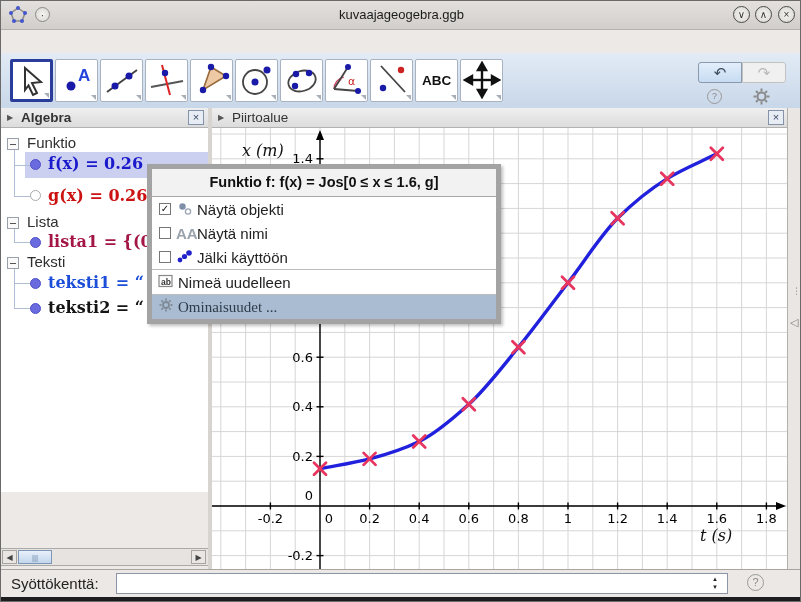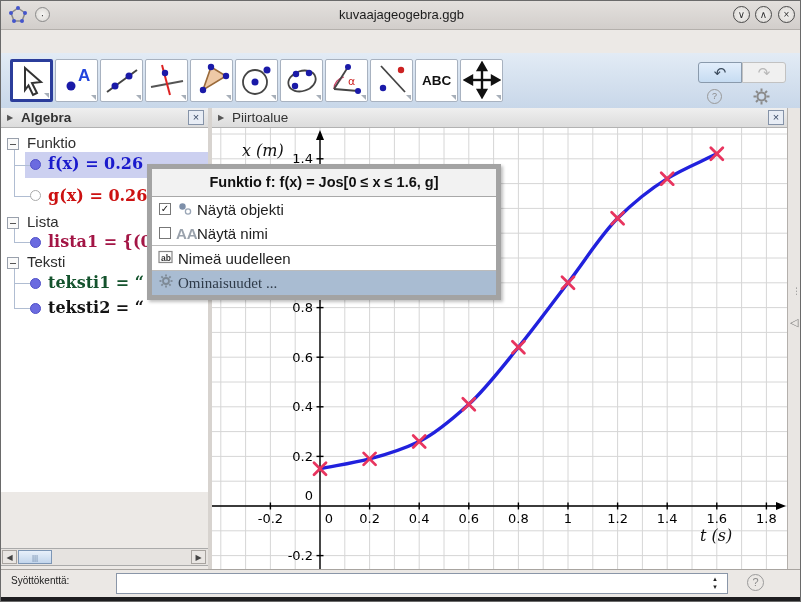--- a/index.html
+++ b/index.html
@@ -77,21 +77,21 @@
   .cm-check{width:12px;height:12px;border:1px solid #777;background:#fff;margin-left:7px;
             box-sizing:border-box;font-size:10px;line-height:10px;text-align:center;color:#111;}
   .cm-ic{width:17px;margin-left:5px;text-align:center;}
   .cm-lbl{margin-left:4px;white-space:nowrap;}
   .sep-top{border-top:1px solid #bbb;}
   .cm-hl{background:#a9bcd2;color:#2f3b49;font-family:Liberation Serif, serif;}
   .noc{}
   
   .inputbar{left:0;top:568px;width:801px;height:28px;background:#ebe8e5;border-top:1px solid #a8a4a0;
             box-sizing:border-box;}
-  .inp-label{position:absolute;left:10px;top:5px;font-size:10px;color:#222;}
+  .inp-label{position:absolute;left:10px;top:5px;font-size:15px;color:#222;}
   .inp-field{position:absolute;left:115px;top:3px;width:612px;height:21px;border:1px solid #8a96a8;
              background:#fff;box-sizing:border-box;font-size:14px;padding:0 16px 0 4px;
              font-family:"Liberation Sans",sans-serif;}
   .spinner{position:absolute;left:708px;top:5px;width:12px;font-size:7px;line-height:8px;color:#222;
            text-align:center;z-index:3;}
   .helpc{position:absolute;left:746px;top:4px;width:17px;height:17px;border:1.5px solid #9a9a9a;
          border-radius:50%;color:#8a8a8a;font-size:11px;line-height:15px;text-align:center;
          box-sizing:border-box;}
   .bottomstrip{left:0;top:596px;width:801px;height:6px;background:#1d1d1f;}
   .dots{color:#8a8a8a;}
@@ -262,21 +262,21 @@
     <div class="sect" style="top:85px">Lista</div>
     <div class="conn" style="top:101px;height:13px"></div>
     <div class="bullet b-fill" style="top:109px"></div>
     <div class="aval" style="top:104px;color:#a31545">lista1 = {(0</div>
 
     <div class="cbox" style="top:129px"></div>
     <div class="sect" style="top:125px">Teksti</div>
     <div class="conn" style="top:141px;height:14px"></div>
     <div class="conn" style="top:155px;height:25px"></div>
     <div class="bullet b-fill" style="top:150px"></div>
-    <div class="aval" style="top:145px;color:#14532d">teksti1 = “</div>
+    <div class="aval" style="top:145px;color:#1d4ed8">teksti1 = “</div>
     <div class="bullet b-fill" style="top:175px"></div>
     <div class="aval" style="top:170px;color:#141414">teksti2 = “</div>
   </div>
 
   <div class="abs hscroll">
     <div class="sbtn" style="left:1px">
       <span>◀</span></div>
     <div class="thumb">
       <span>|||</span></div>
     <div class="sbtn" style="left:190px">
@@ -423,20 +423,30 @@
             <circle cx="4.5" cy="4.5" r="3.2" fill="#7d8fa9"></circle>
         <circle cx="10" cy="9.5" r="2.6" fill="none" stroke="#9aa6b6" stroke-width="1.3"></circle>
           </svg></span>
       <span class="cm-lbl">Näytä objekti</span>
     </div>
     <div class="cm-item">
       <span class="cm-check"></span>
       <span class="cm-ic" style="font-size:15px;font-weight:bold;color:#9aa2ac;">AA</span>
       <span class="cm-lbl">Näytä nimi</span>
     </div>
+    <div class="cm-item">
+      <span class="cm-check"></span>
+      <span class="cm-ic">
+        <svg width="15" height="13" viewBox="0 0 15 13">
+            <circle cx="3" cy="10" r="2.4" fill="#2222cc"></circle>
+        <circle cx="7.5" cy="6.5" r="2.6" fill="#2222cc"></circle>
+            <circle cx="12" cy="3" r="2.8" fill="#2222cc"></circle>
+          </svg></span>
+      <span class="cm-lbl">Jälki käyttöön</span>
+    </div>
     <div class="cm-item sep-top">
       <span class="cm-ic noc">
         <svg width="15" height="14" viewBox="0 0 15 14">
             <rect x="1" y="1.5" width="13" height="11" fill="#fdfdfd" stroke="#888" stroke-width="1.2"></rect>
             <text x="3" y="10.5" font-size="8.5" font-weight="bold" fill="#333" font-family="Liberation Sans, sans-serif">ab</text>
           </svg></span>
       <span class="cm-lbl">Nimeä uudelleen</span>
     </div>
     <div class="cm-item sep-top cm-hl">
       <span class="cm-ic noc">

